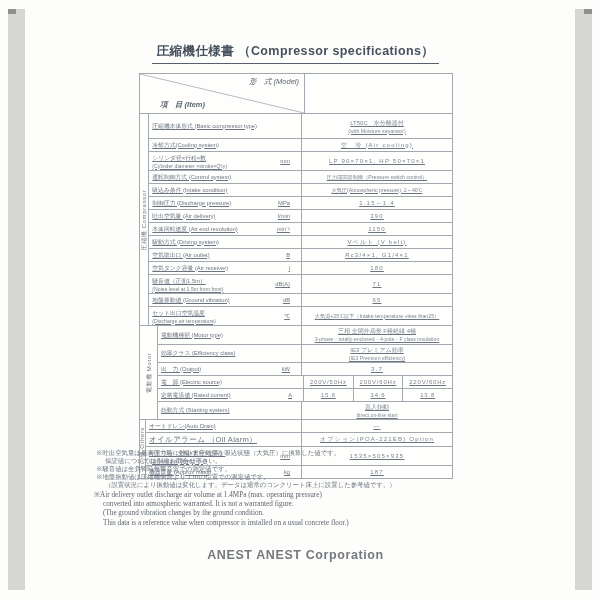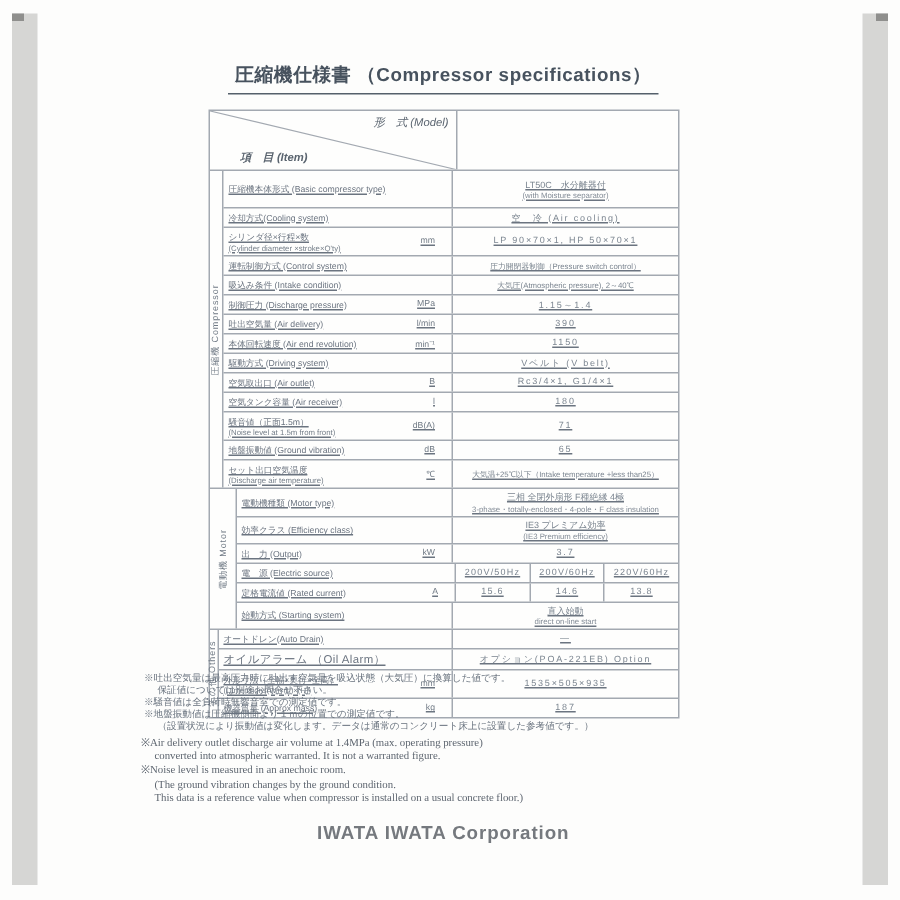--- a/index.html
+++ b/index.html
@@ -361,20 +361,19 @@
     <div class="fn-line">※吐出空気量は最高圧力時に吐出す空気量を吸込状態（大気圧）に換算した値です。</div>
     <div class="fn-line indent">保証値については別途お問合せ下さい。</div>
     <div class="fn-line">※騒音値は全負荷時無響音室での測定値です。</div>
     <div class="fn-line">※地盤振動値は圧縮機側面より１ｍの位置での測定値です。</div>
     <div class="fn-line indent">（設置状況により振動値は変化します。データは通常のコンクリート床上に設置した参考値です。）</div>
   </div>
 
   <div class="fn fn-en">
     <div class="fn-line">※Air delivery outlet discharge air volume at 1.4MPa (max. operating pressure)</div>
     <div class="fn-line indent">converted into atmospheric warranted. It is not a warranted figure.</div>
-    <div class="fn-line">※Noise level is measured in an anechoic room.</div>
     <div class="fn-line indent">(The ground vibration changes by the ground condition.</div>
     <div class="fn-line indent">This data is a reference value when compressor is installed on a usual concrete floor.)</div>
   </div>
 
-  <div class="company">IWATA IWATA Corporation</div>
+  <div class="company">ANEST ANEST Corporation</div>
 
 </div>
 
 </body></html>

